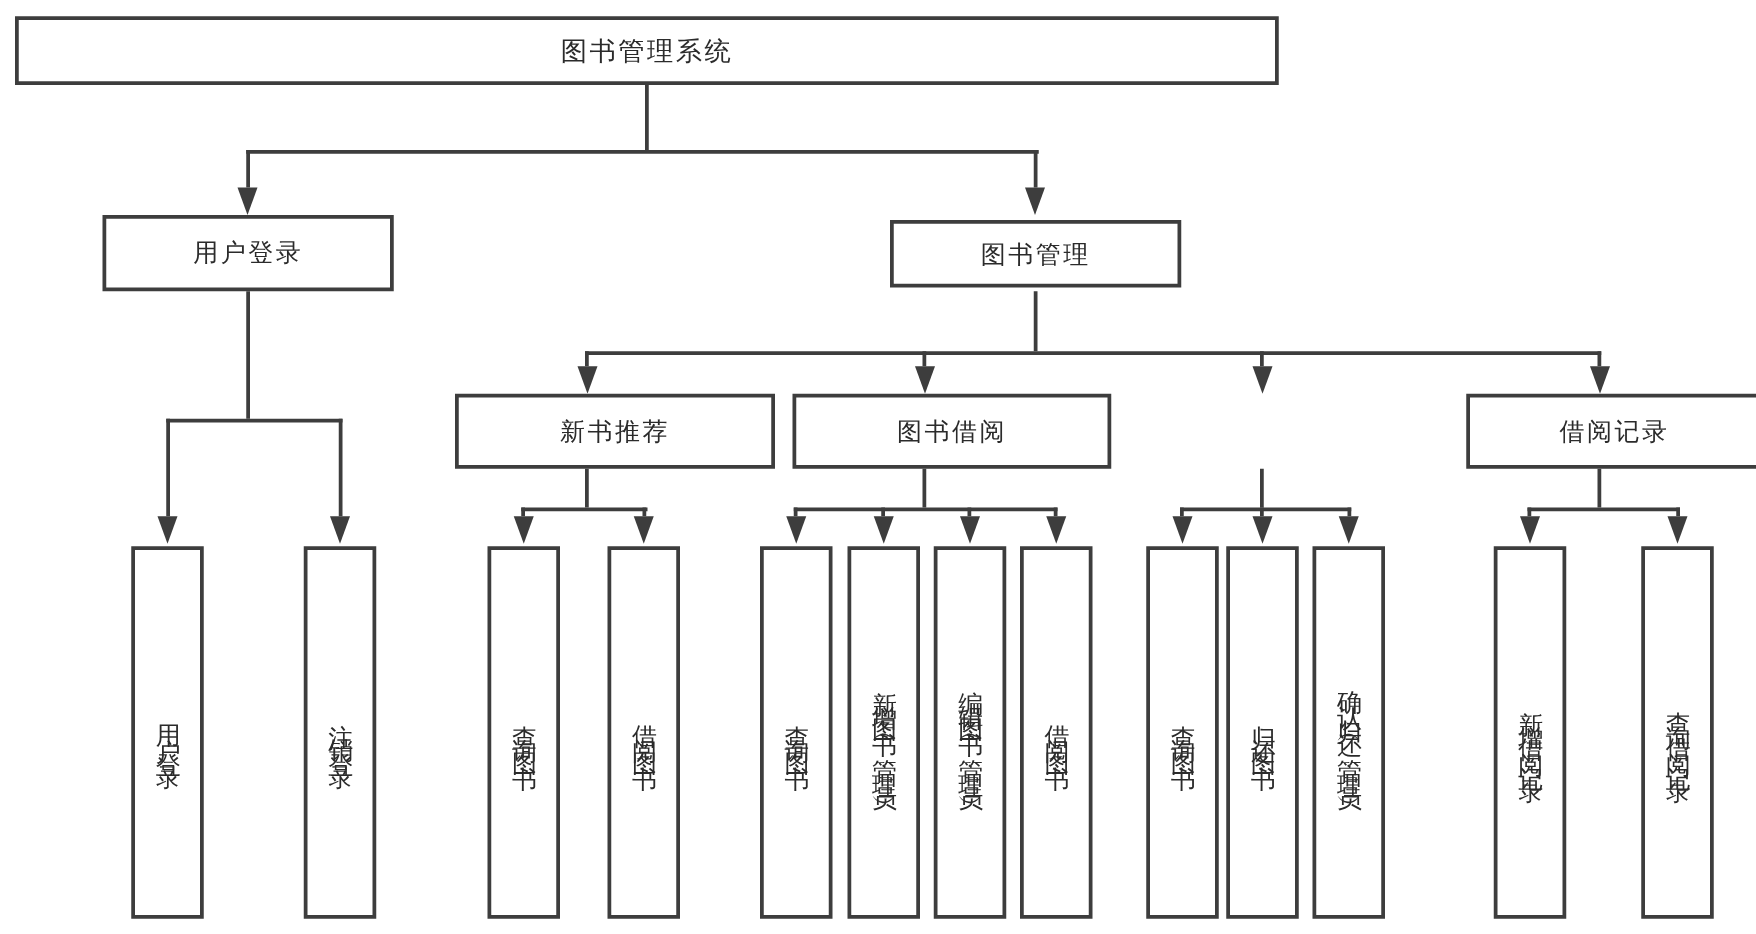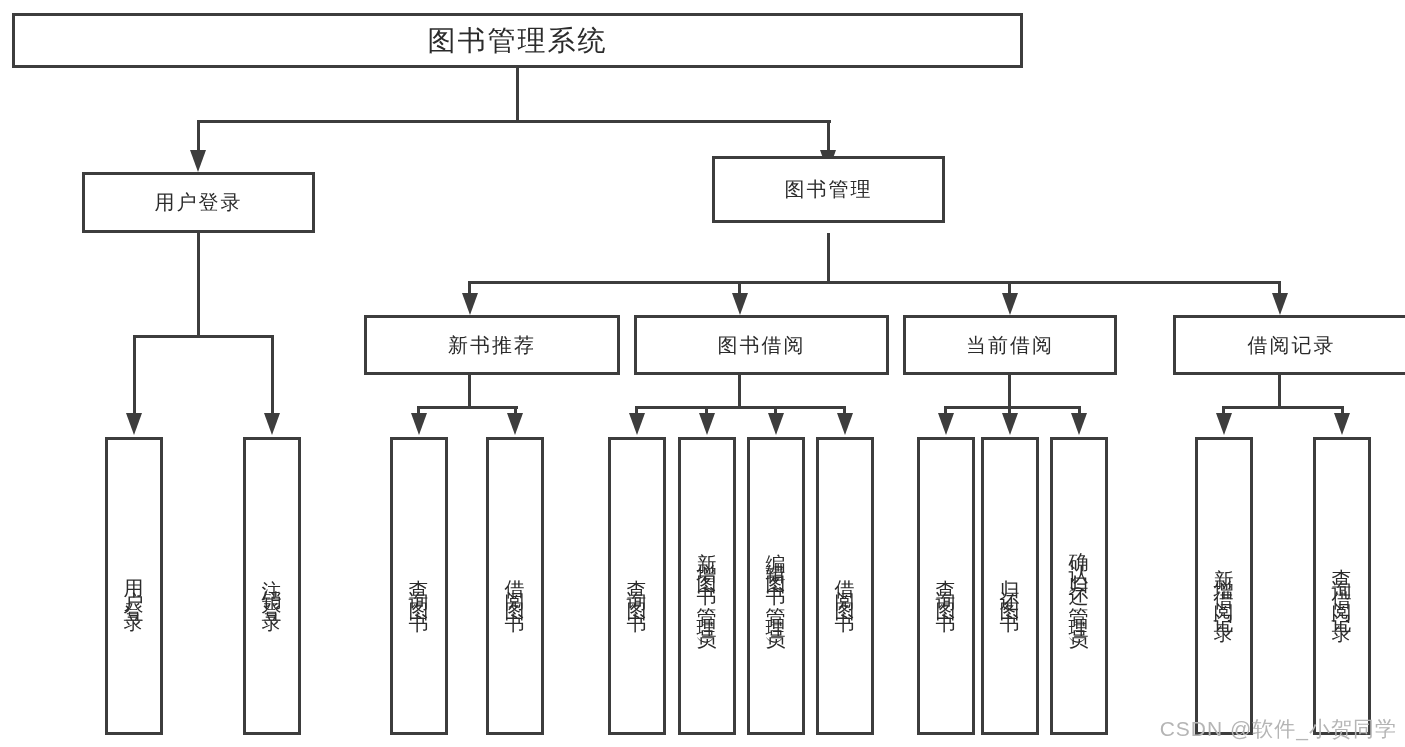--- a/index.html
+++ b/index.html
@@ -5,21 +5,21 @@
   html,body{margin:0;padding:0;background:#ffffff;}
   .canvas{
     position:relative;width:1405px;height:747px;background:#ffffff;
     font-family:"Liberation Sans", sans-serif;overflow:hidden;
   }
   .box{
     position:absolute;box-sizing:border-box;border:3px solid #3d3d3d;background:#ffffff;
     display:flex;align-items:center;justify-content:center;color:#2b2b2b;
   }
   .hbox{font-size:20px;letter-spacing:2px;}
-  .root-box{font-size:28px;}
+  .root-box{font-size:21px;}
   .leaf{width:58px;top:437px;height:298px;}
   .vtext{
     writing-mode:vertical-rl;text-orientation:mixed;
     font-size:20px;letter-spacing:11px;line-height:1;
   }
   .vline{position:absolute;width:3px;background:#3d3d3d;}
   .hline{position:absolute;height:3px;background:#3d3d3d;}
   .arr{
     position:absolute;width:0;height:0;
     border-left:8px solid transparent;border-right:8px solid transparent;
@@ -42,21 +42,21 @@
   <div class="vline" style="left:516px;top:68px;height:52px"></div>
   <div class="hline" style="left:197px;top:120px;width:634px"></div>
   <div class="vline" style="left:197px;top:120px;height:30px"></div>
   <div class="arr" style="left:190px;top:150px"></div>
   <div class="vline" style="left:827px;top:120px;height:30px"></div>
   <div class="arr" style="left:820px;top:150px"></div>
 
   <div class="box hbox" style="left:82px;top:172px;width:233px;height:61px">
     <span>用户登录</span>
   </div>
-  <div class="box hbox" style="left:712px;top:156px;width:233px;height:67px">
+  <div class="box hbox" style="left:712px;top:176px;width:233px;height:54px">
     <span>图书管理</span>
   </div>
 
   <div class="vline" style="left:197px;top:233px;height:102px"></div>
   <div class="hline" style="left:133px;top:335px;width:141px"></div>
   <div class="vline" style="left:133px;top:335px;height:78px"></div>
   <div class="arr" style="left:126px;top:413px"></div>
   <div class="vline" style="left:271px;top:335px;height:78px"></div>
   <div class="arr" style="left:264px;top:413px"></div>
 
@@ -69,23 +69,20 @@
   <div class="vline" style="left:1008px;top:281px;height:12px"></div>
   <div class="arr" style="left:1002px;top:293px"></div>
   <div class="vline" style="left:1278px;top:281px;height:12px"></div>
   <div class="arr" style="left:1272px;top:293px"></div>
 
   <div class="box hbox" style="left:364px;top:315px;width:256px;height:60px">
     <span>新书推荐</span>
   </div>
   <div class="box hbox" style="left:634px;top:315px;width:255px;height:60px">
     <span>图书借阅</span>
-  </div>
-  <div class="box hbox" style="left:903px;top:315px;width:214px;height:60px">
-    <span>当前借阅</span>
   </div>
   <div class="box hbox" style="left:1173px;top:315px;width:237px;height:60px">
     <span>借阅记录</span>
   </div>
 
   <div class="vline" style="left:468px;top:375px;height:31px"></div>
   <div class="hline" style="left:417px;top:406px;width:101px"></div>
   <div class="vline" style="left:417px;top:406px;height:7px"></div>
   <div class="arr" style="left:411px;top:413px"></div>
   <div class="vline" style="left:514px;top:406px;height:7px"></div>
@@ -155,15 +152,14 @@
     <span class="vtext">确认归还（管理员）</span>
   </div>
 
   <div class="box leaf" style="left:1195px">
     <span class="vtext">新增借阅记录</span>
   </div>
   <div class="box leaf" style="left:1313px">
     <span class="vtext">查询借阅记录</span>
   </div>
 
-  <div class="watermark">CSDN @软件_小贺同学</div>
 
 </div>
 
 </body></html>

